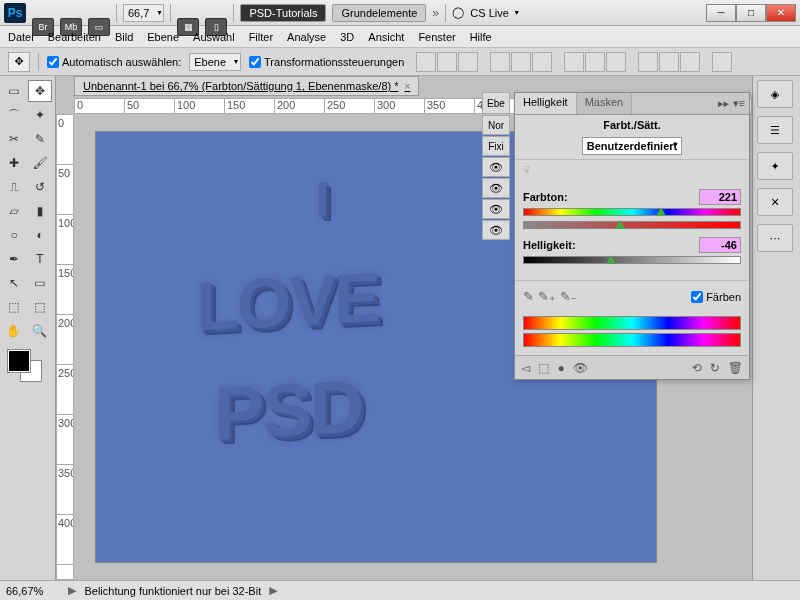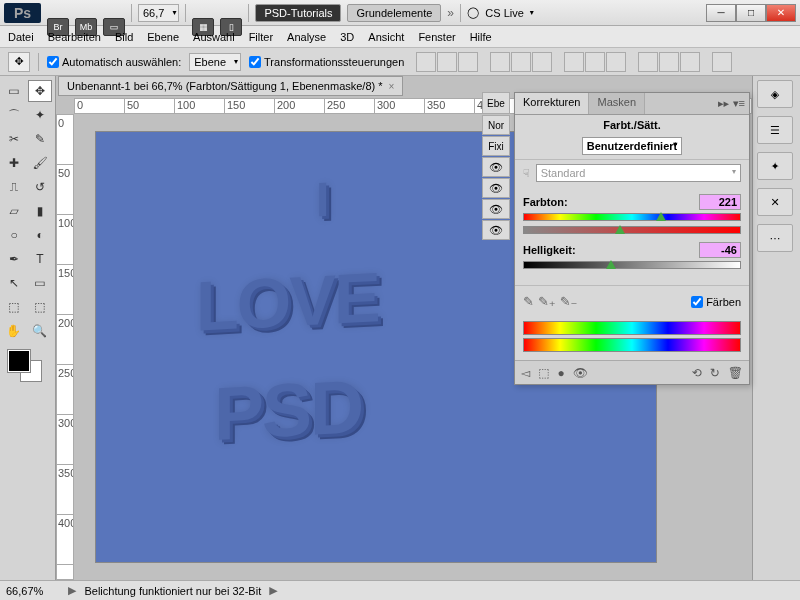--- a/index.html
+++ b/index.html
@@ -1,19 +1,19 @@
 <!DOCTYPE html>
 <html><head>
 <meta charset="utf-8">
 <style>
 * { box-sizing: border-box; margin: 0; padding: 0; font-family: "Segoe UI", Tahoma, sans-serif; font-size: 11px; }
 body { width: 800px; height: 600px; background: #d8d8d8; overflow: hidden; position: relative; }
 
 .titlebar { height: 26px; background: linear-gradient(#eee,#dcdcdc); border-bottom: 1px solid #aaa; display: flex; align-items: center; padding: 0 4px; gap: 6px; }
-.ps-icon { width: 37px; height: 20px; background: #0a2340; color: #a3a3a3; display: flex; align-items: center; justify-content: center; font-weight: bold; font-size: 14px; border-radius: 2px; }
+.ps-icon { width: 22px; height: 20px; background: #0a2340; color: #0ea5e9; display: flex; align-items: center; justify-content: center; font-weight: bold; font-size: 12px; border-radius: 2px; }
 .tb-badge { width: 22px; height: 18px; background: #555; border: 1px solid #333; display: flex; align-items: center; justify-content: center; color: #fff; font-size: 9px; border-radius: 2px; margin-top: 28px; }
 .tb-sep { width: 1px; height: 18px; background: #aaa; }
 .tb-select { background: #ececec; border: 1px solid #aaa; padding: 1px 14px 1px 4px; height: 18px; display: flex; align-items: center; position: relative; }
 .tb-select:after { content: "▾"; position: absolute; right: 2px; font-size: 8px; }
 .tb-tab { padding: 2px 8px; background: #ccc; border: 1px solid #999; border-radius: 2px; }
 .tb-tab.dark { background: #333; color: #fff; }
 .win-controls { margin-left: auto; display: flex; gap: 0; }
 .win-btn { width: 30px; height: 18px; background: linear-gradient(#f5f5f5,#d5d5d5); border: 1px solid #888; display: flex; align-items: center; justify-content: center; font-size: 10px; }
 .win-btn.close { background: linear-gradient(#f08070,#d83020); color: #fff; }
 
@@ -30,21 +30,21 @@
 .workspace { position: absolute; top: 76px; left: 0; right: 0; bottom: 20px; display: flex; }
 .toolbox { width: 56px; background: #d4d4d4; border-right: 1px solid #999; padding: 4px 2px; display: flex; flex-direction: column; gap: 0; }
 .tool-row { display: flex; gap: 2px; margin-bottom: 2px; }
 .tool { width: 24px; height: 22px; border: 1px solid transparent; display: flex; align-items: center; justify-content: center; font-size: 12px; color: #333; cursor: default; }
 .tool.sel { background: #fff; border: 1px solid #888; }
 .swatches { margin-top: 6px; position: relative; height: 36px; }
 .sw-fg { position: absolute; width: 22px; height: 22px; background: #000; border: 1px solid #fff; outline: 1px solid #888; left: 6px; top: 0; }
 .sw-bg { position: absolute; width: 22px; height: 22px; background: #fff; border: 1px solid #888; left: 18px; top: 10px; }
 
 .doc-area { flex: 1; background: #c0c0c0; position: relative; overflow: hidden; }
-.doc-tab { position: absolute; top: 0; left: 2px; background: #d8d8d8; border: 1px solid #999; padding: 3px 8px; font-size: 11px; display: flex; align-items: center; gap: 6px; }
+.doc-tab { position: absolute; top: 0; left: 18px; background: #d8d8d8; border: 1px solid #999; padding: 3px 8px; font-size: 11px; display: flex; align-items: center; gap: 6px; text-decoration: underline; }
 .doc-tab .x { color: #777; font-size: 10px; }
 .ruler-h { position: absolute; top: 22px; left: 18px; right: 0; height: 16px; background: #fff; border: 1px solid #aaa; overflow: hidden; font-size: 8px; display: flex; }
 .ruler-h div { border-right: 1px solid #aaa; width: 50px; padding-left: 2px; color: #555; }
 .ruler-v { position: absolute; top: 38px; left: 0; bottom: 0; width: 18px; background: #fff; border: 1px solid #aaa; overflow: hidden; font-size: 8px; display: flex; flex-direction: column; }
 .ruler-v div { border-bottom: 1px solid #aaa; height: 50px; padding: 2px 1px; color: #555; }
 .canvas { position: absolute; top: 56px; left: 40px; width: 560px; height: 430px; background: #5975bb; box-shadow: 0 0 0 1px #888; overflow: hidden; }
 .text3d { position: absolute; font-size: 56px; font-weight: bold; color: #4d67aa; text-shadow: 3px 3px 0 #3f5799, 5px 5px 0 #364b87, 2px 2px 8px rgba(0,0,0,.15); letter-spacing: -2px; }
 .t1 { top: 40px; left: 220px; transform: skewY(-2deg); font-size: 48px; }
 .t2 { top: 130px; left: 100px; font-size: 70px; transform: skewY(-3deg); }
 .t3 { top: 235px; left: 118px; font-size: 75px; transform: skewY(-3deg); }
@@ -273,34 +273,33 @@
   <div class="eye">👁</div>
   <div class="eye">👁</div>
   <div class="eye">👁</div>
 </div>
 <div class="blue-sel"></div>
 <div style="position:absolute;top:114px;right:54px;width:34px;text-align:right"><span>%</span> ▸</div>
 <div style="position:absolute;top:138px;right:54px;width:34px;text-align:right"><span>%</span> ▸</div>
 
 <div class="panel">
   <div class="panel-tabs">
-    <div class="panel-tab active">Korrekturen</div>
+    <div class="panel-tab active">Helligkeit</div>
     <div class="panel-tab">Masken</div>
     <div class="panel-tab-icons">
       <span>▸▸</span>
       <span>▾≡</span>
     </div>
   </div>
   <div class="panel-row head">
     <span>Farbt./Sätt.</span>
     <div class="dd">Benutzerdefiniert</div>
   </div>
   <div class="panel-row">
     <span style="color:#888">☟</span>
-    <div class="dd" style="color:#999">Standard</div>
   </div>
   <div class="slider-block">
     <div class="slider-label">
         <span>Farbton:</span>
         <div class="slider-val">221</div>
       </div>
     <div class="slider-track">
         <div class="track-hue"></div>
         <div class="thumb" style="left:61%"></div>
       </div>

